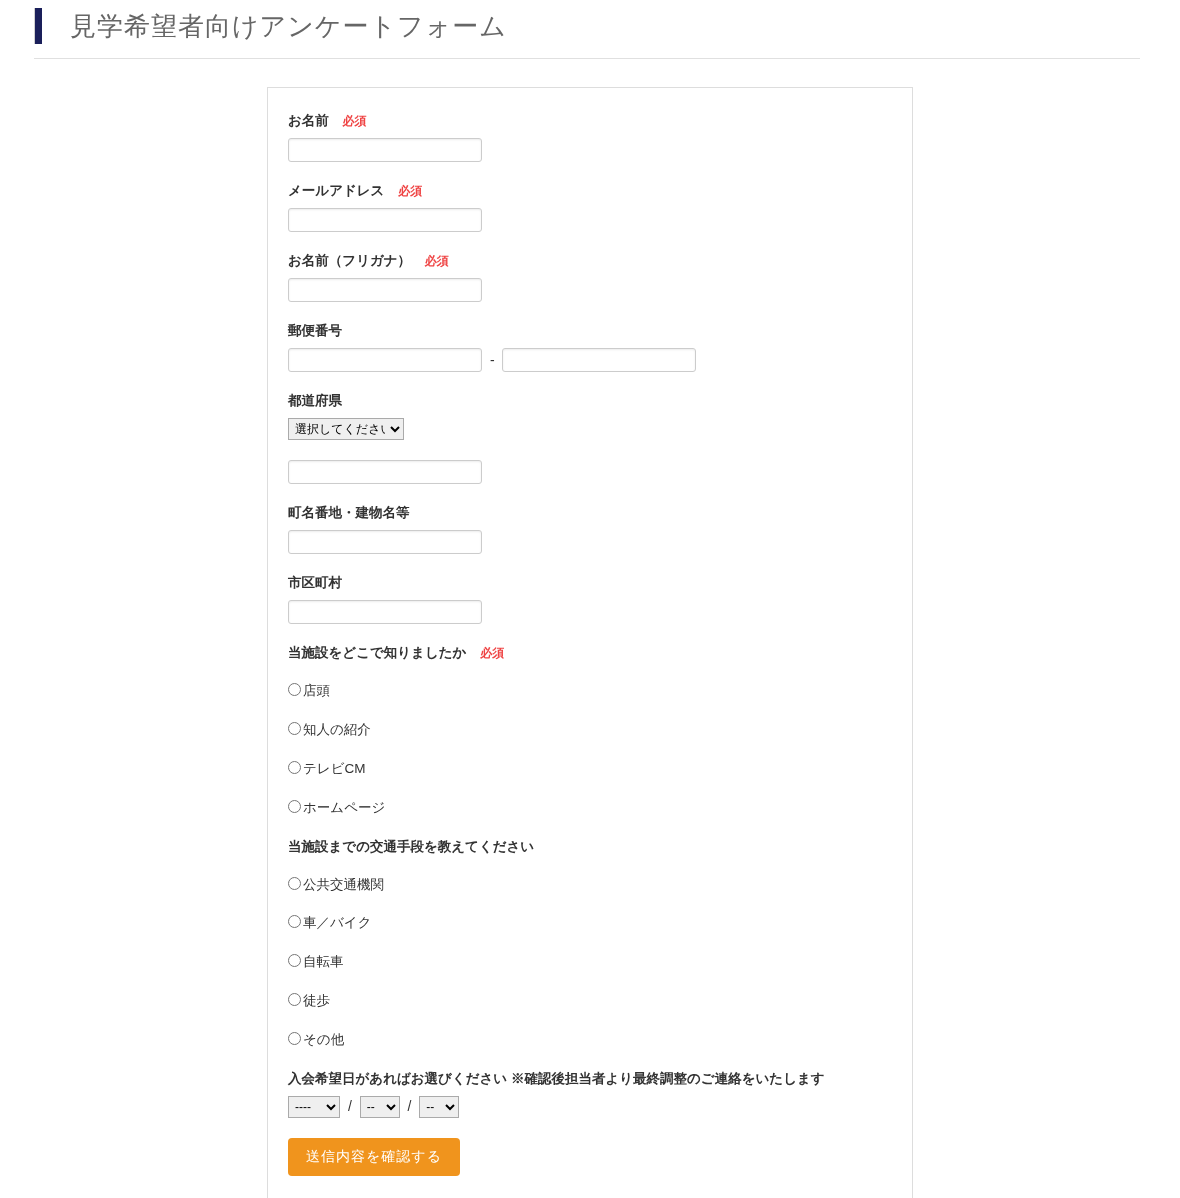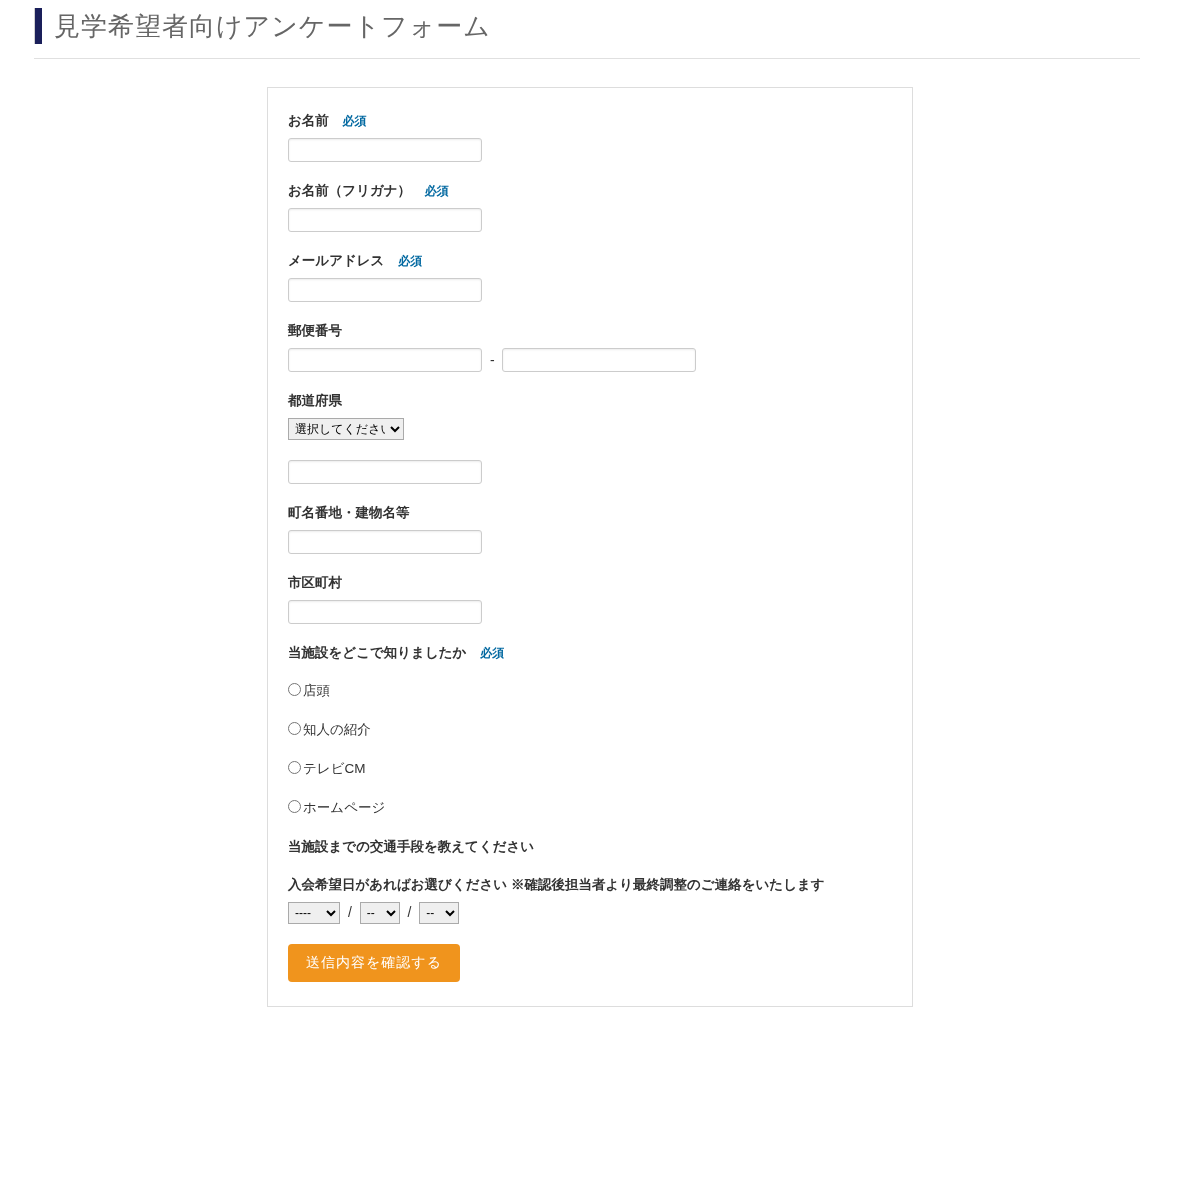--- a/index.html
+++ b/index.html
@@ -14,20 +14,21 @@
   .page {
     width: 1180px;
     padding: 0 20px;
   }
   .header {
     border-bottom: 1px solid #e0e0e0;
     padding: 8px 0 14px 0;
     margin: 0 20px 28px 14px;
     display: flex;
     align-items: center;
+    gap: 16px;
   }
   .header-bar {
     width: 8px;
     height: 36px;
     background: #1a1f5a;
     border-left: 1px solid #d0d0d0;
     margin-right: 12px;
   }
   .header h1 {
     font-size: 26px;
@@ -43,21 +44,21 @@
     padding: 24px 20px 24px 20px;
     background: #fff;
   }
   .field-block { margin-bottom: 20px; }
   .field-label {
     font-weight: bold;
     font-size: 13.5px;
     margin-bottom: 8px;
   }
   .required {
-    color: #0369a1;
+    color: #ef4444;
     font-weight: bold;
     font-size: 12px;
     margin-left: 10px;
   }
   input[type="text"] {
     width: 194px;
     height: 24px;
     border: 1px solid #ccc;
     border-radius: 3px;
     padding: 2px 6px;
@@ -116,29 +117,29 @@
     <div class="field-block">
       <div class="field-label">
         <span>お名前</span>
         <span class="required">必須</span>
       </div>
       <input type="text" style="">
     </div>
 
     <div class="field-block">
       <div class="field-label">
+        <span>メールアドレス</span>
+        <span class="required">必須</span>
+      </div>
+      <input type="text" style="">
+    </div>
+
+    <div class="field-block">
+      <div class="field-label">
         <span>お名前（フリガナ）</span>
-        <span class="required">必須</span>
-      </div>
-      <input type="text" style="">
-    </div>
-
-    <div class="field-block">
-      <div class="field-label">
-        <span>メールアドレス</span>
         <span class="required">必須</span>
       </div>
       <input type="text" style="">
     </div>
 
     <div class="field-block">
       <div class="field-label">
         <span>郵便番号</span>
       </div>
       <input type="text" class="zip1" style="">
@@ -183,20 +184,27 @@
         <div class="radio-item"><input type="radio" name="hk" style=""><span>知人の紹介</span></div>
         <div class="radio-item"><input type="radio" name="hk" style=""><span>テレビCM</span></div>
         <div class="radio-item"><input type="radio" name="hk" style=""><span>ホームページ</span></div>
       </div>
     </div>
 
     <div class="field-block">
       <div class="field-label">
         <span>当施設までの交通手段を教えてください</span>
       </div>
+      <div class="radio-list">
+        <div class="radio-item"><input type="radio" name="tr" style=""><span>公共交通機関</span></div>
+        <div class="radio-item"><input type="radio" name="tr" style=""><span>車／バイク</span></div>
+        <div class="radio-item"><input type="radio" name="tr" style=""><span>自転車</span></div>
+        <div class="radio-item"><input type="radio" name="tr" style=""><span>徒歩</span></div>
+        <div class="radio-item"><input type="radio" name="tr" style=""><span>その他</span></div>
+      </div>
     </div>
 
     <div class="field-block">
       <div class="field-label">
         <span>入会希望日があればお選びください ※確認後担当者より最終調整のご連絡をいたします</span>
       </div>
       <select class="date-y"><option>----</option></select>
       <span class="sep">/</span>
       <select class="date-m"><option>--</option></select>
       <span class="sep">/</span>

